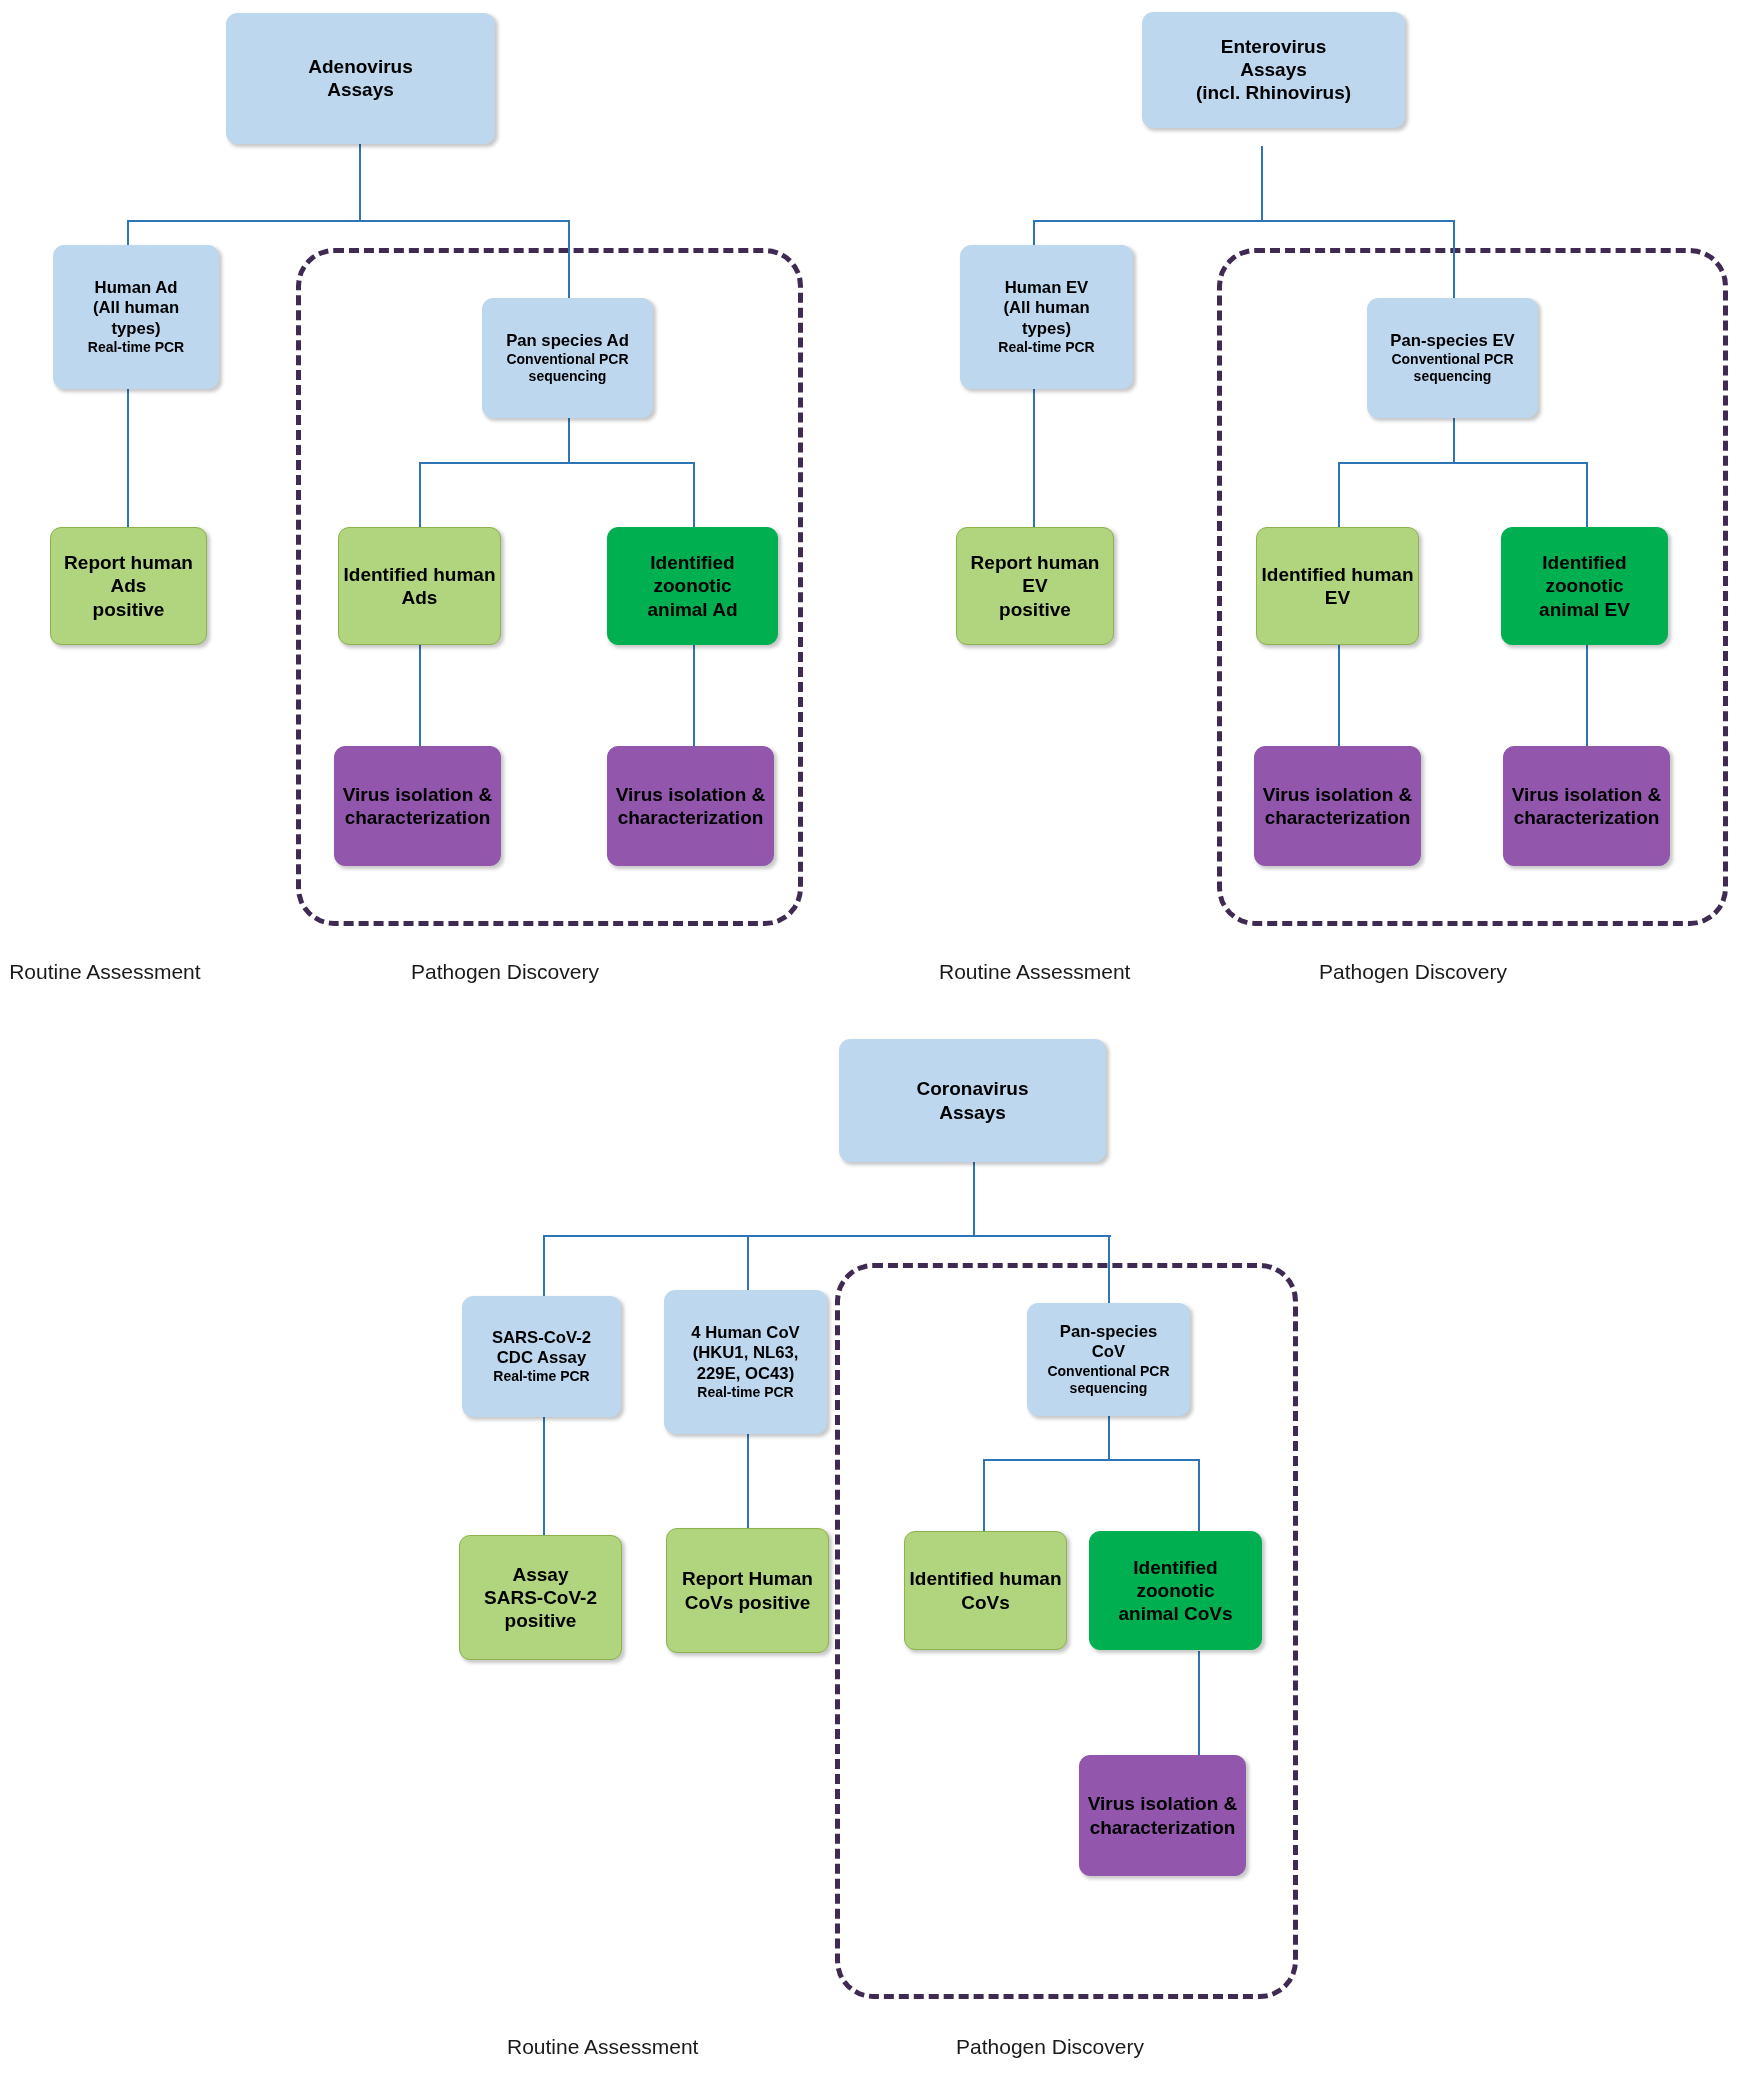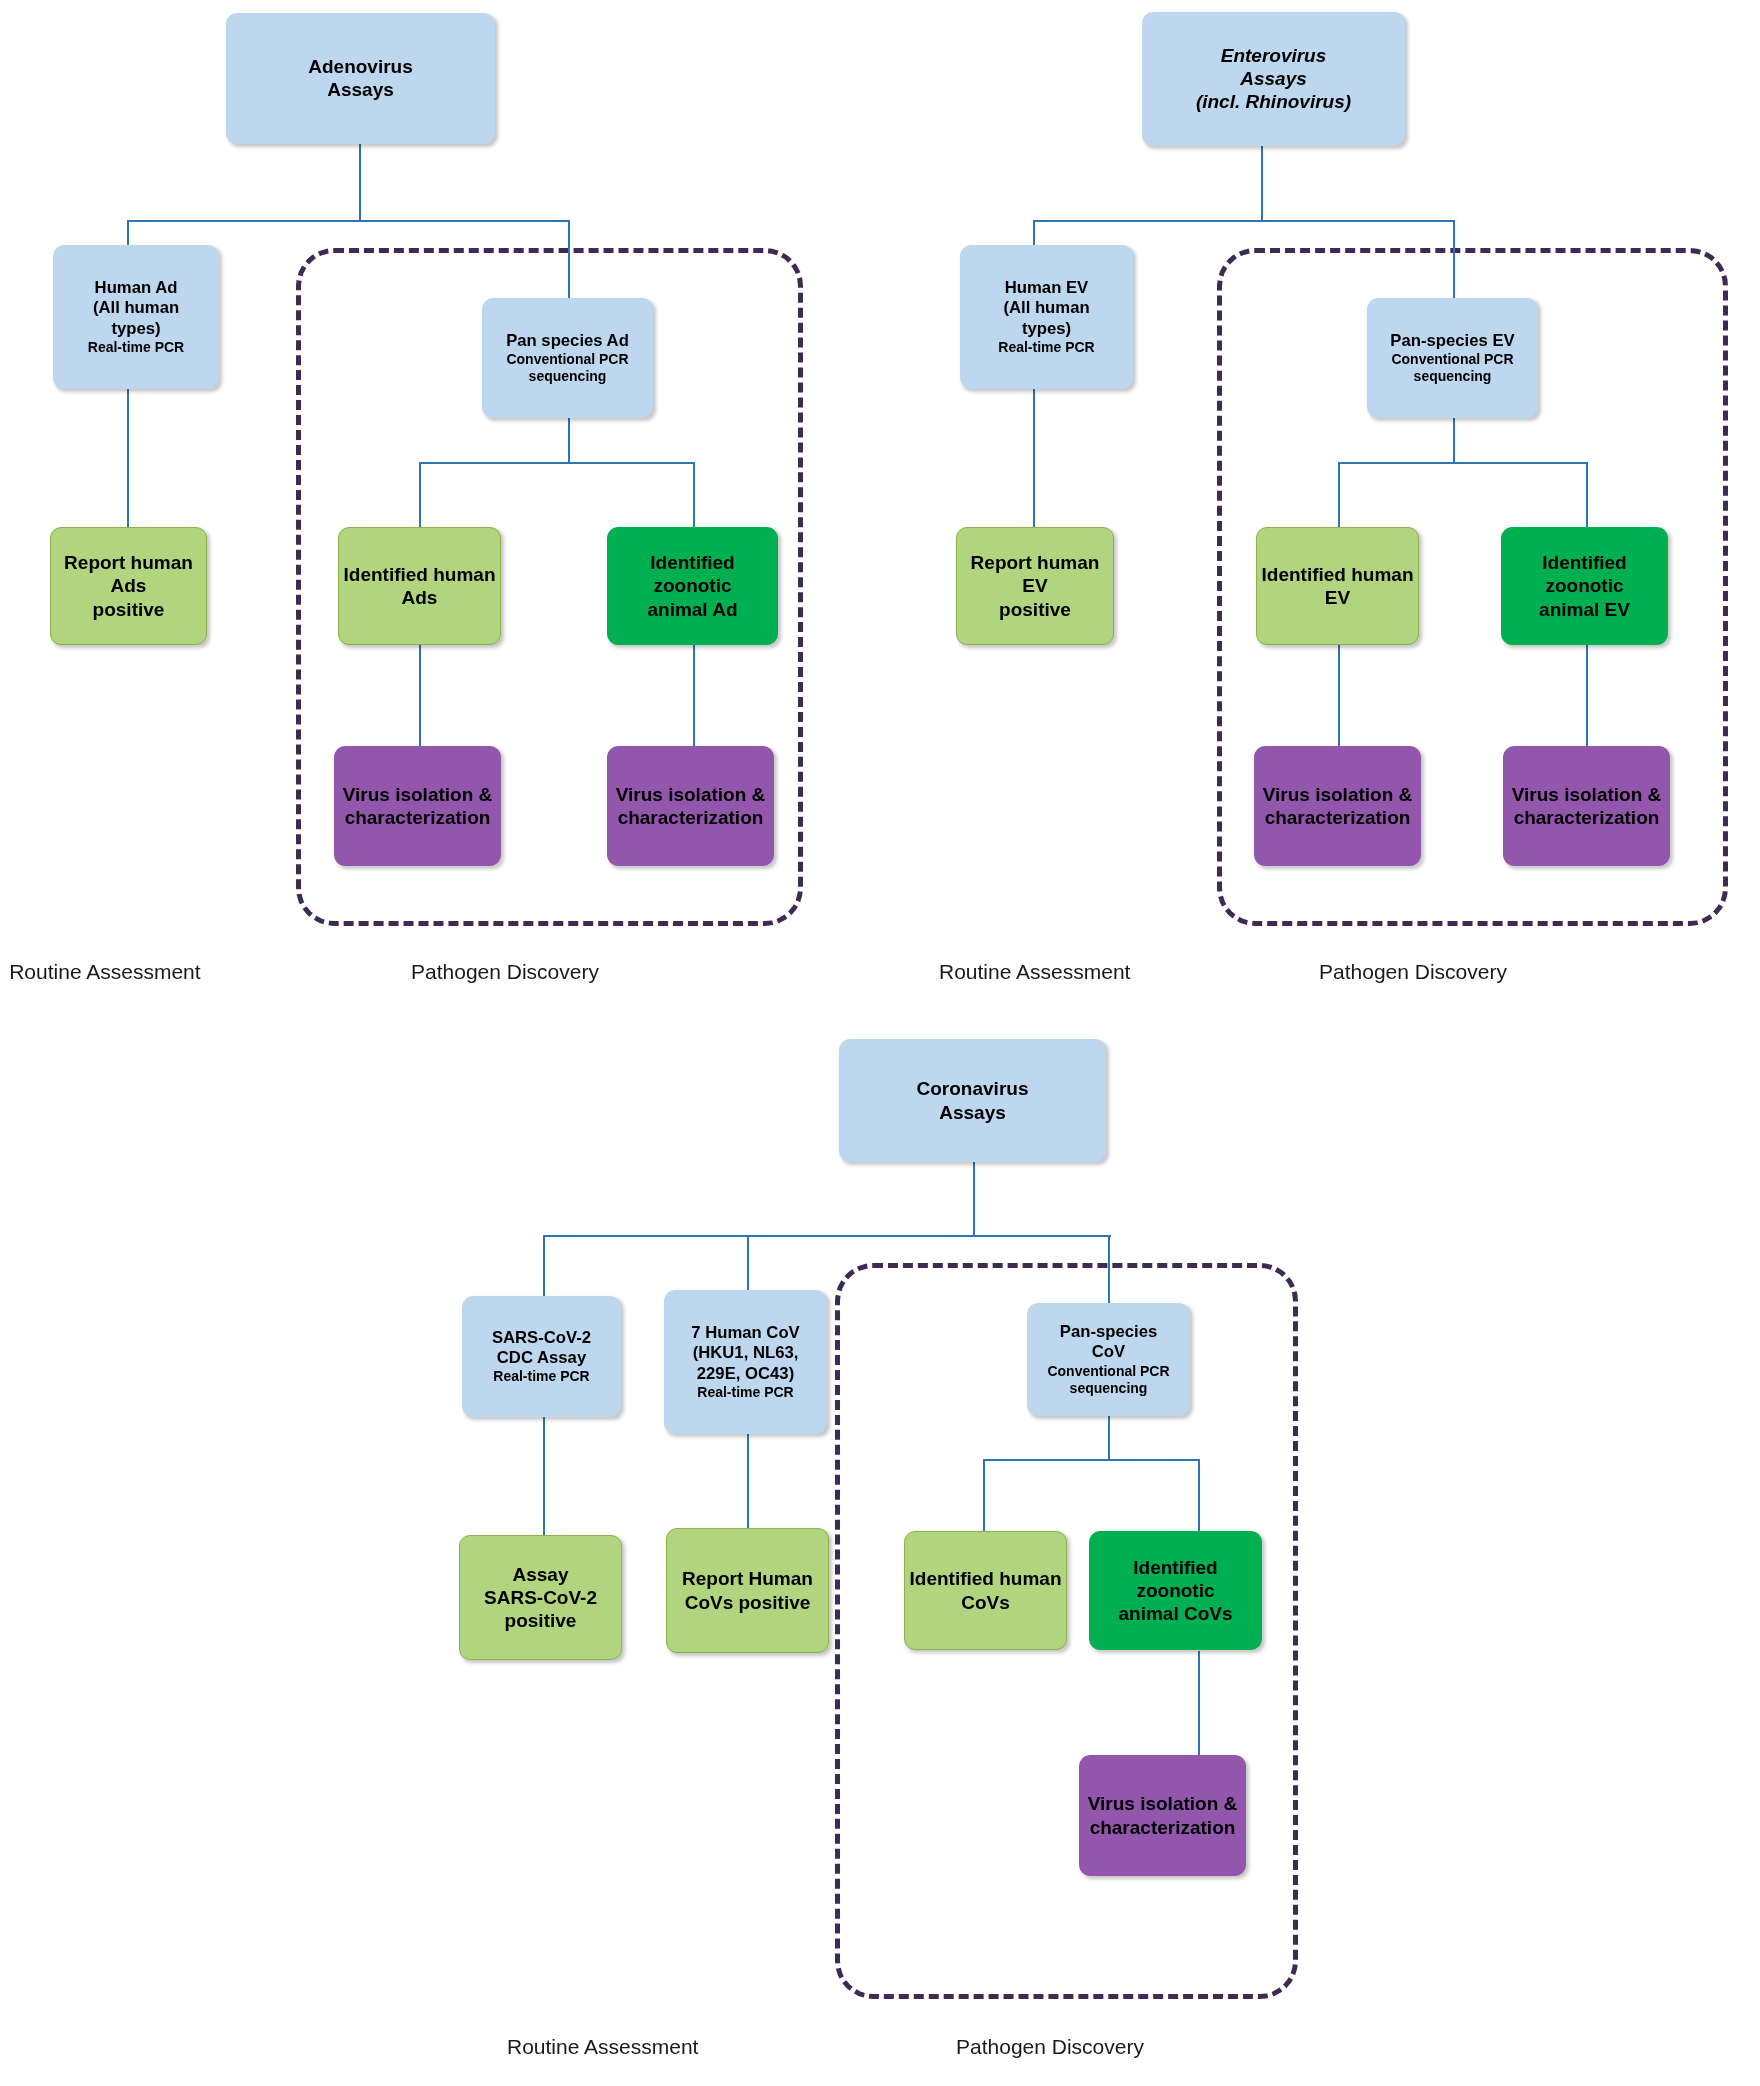--- a/index.html
+++ b/index.html
@@ -171,21 +171,21 @@
     <div class="ln lnv" style="left:1033px; top:388px; width:2.1px; height:140px;"></div>
 
     <div class="ln lnv" style="left:1453px; top:417px; width:2.1px; height:46px;"></div>
     <div class="ln lnh" style="left:1338px; top:462px; width:250px; height:2.1px;"></div>
     <div class="ln lnv" style="left:1338px; top:462px; width:2.1px; height:67px;"></div>
     <div class="ln lnv" style="left:1586px; top:462px; width:2.1px; height:67px;"></div>
 
     <div class="ln lnv" style="left:1338px; top:643px; width:2.1px; height:104px;"></div>
     <div class="ln lnv" style="left:1586px; top:643px; width:2.1px; height:104px;"></div>
 
-    <div class="node blue t-root-s" style="left:1142px; top:11.7px; width:263px; height:134px;font-style:italic;">
+    <div class="node blue t-root-s" style="left:1142px; top:11.7px; width:263px; height:116px;">
       <span class="l">Enterovirus</span>
       <span class="l">Assays</span>
       <span class="l">(incl. Rhinovirus)</span>
     </div>
 
     <div class="node blue t-assay" style="left:960px; top:245px; width:173px; height:144px;">
       <span class="l">Human  EV</span>
       <span class="l">(All human</span>
       <span class="l">types)</span>
       <span class="l t-assay-s">Real-time PCR</span>
@@ -251,21 +251,21 @@
       <span class="l">Assays</span>
     </div>
 
     <div class="node blue t-assay" style="left:462px; top:1296px; width:159px; height:121px;">
       <span class="l">SARS-CoV-2</span>
       <span class="l">CDC Assay</span>
       <span class="l t-assay-s">Real-time PCR</span>
     </div>
 
     <div class="node blue t-assay" style="left:664px; top:1290px; width:163px; height:144px;">
-      <span class="l">7 Human  CoV</span>
+      <span class="l">4 Human  CoV</span>
       <span class="l">(HKU1, NL63,</span>
       <span class="l">229E, OC43)</span>
       <span class="l t-assay-s">Real-time PCR</span>
     </div>
 
     <div class="node green-light t-leaf" style="left:459px; top:1535px; width:163px; height:125px;">
       <span class="l">Assay</span>
       <span class="l">SARS-CoV-2</span>
       <span class="l">positive</span>
     </div>

